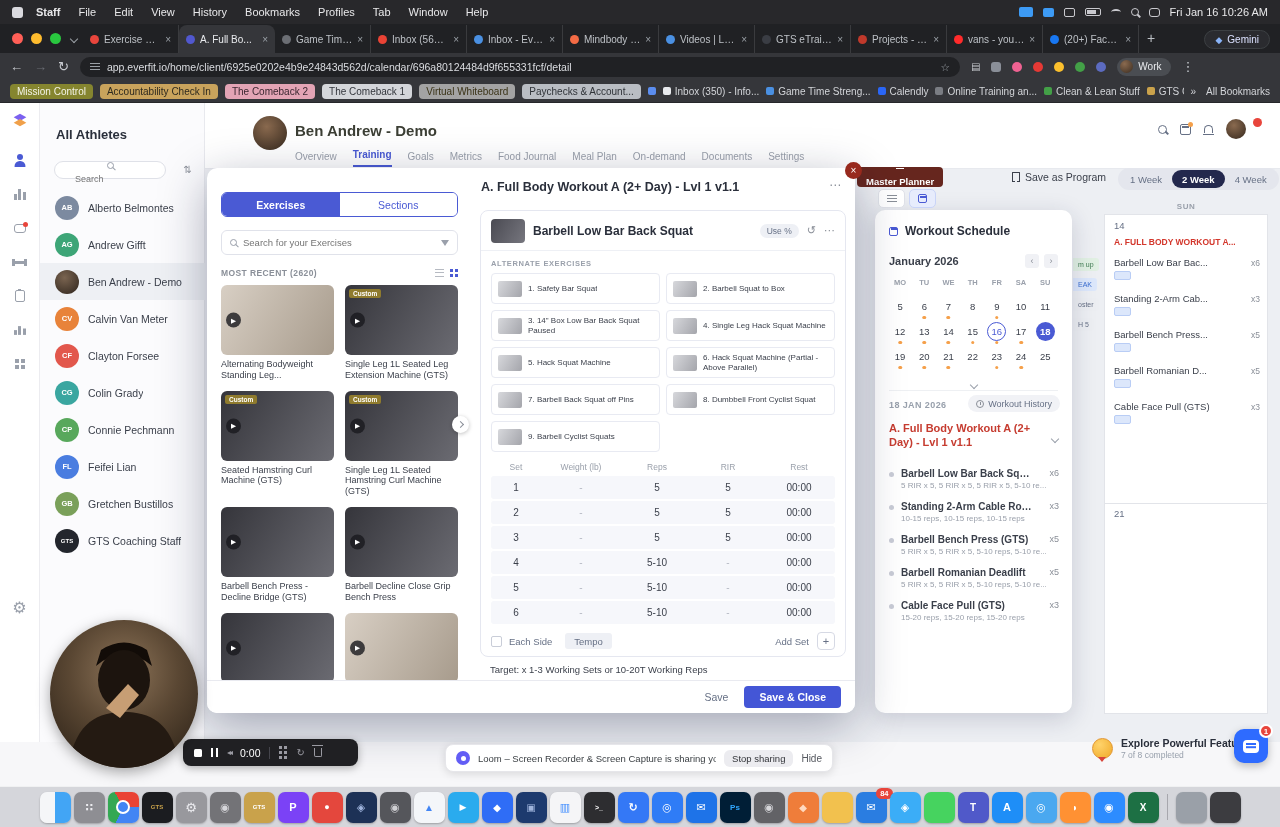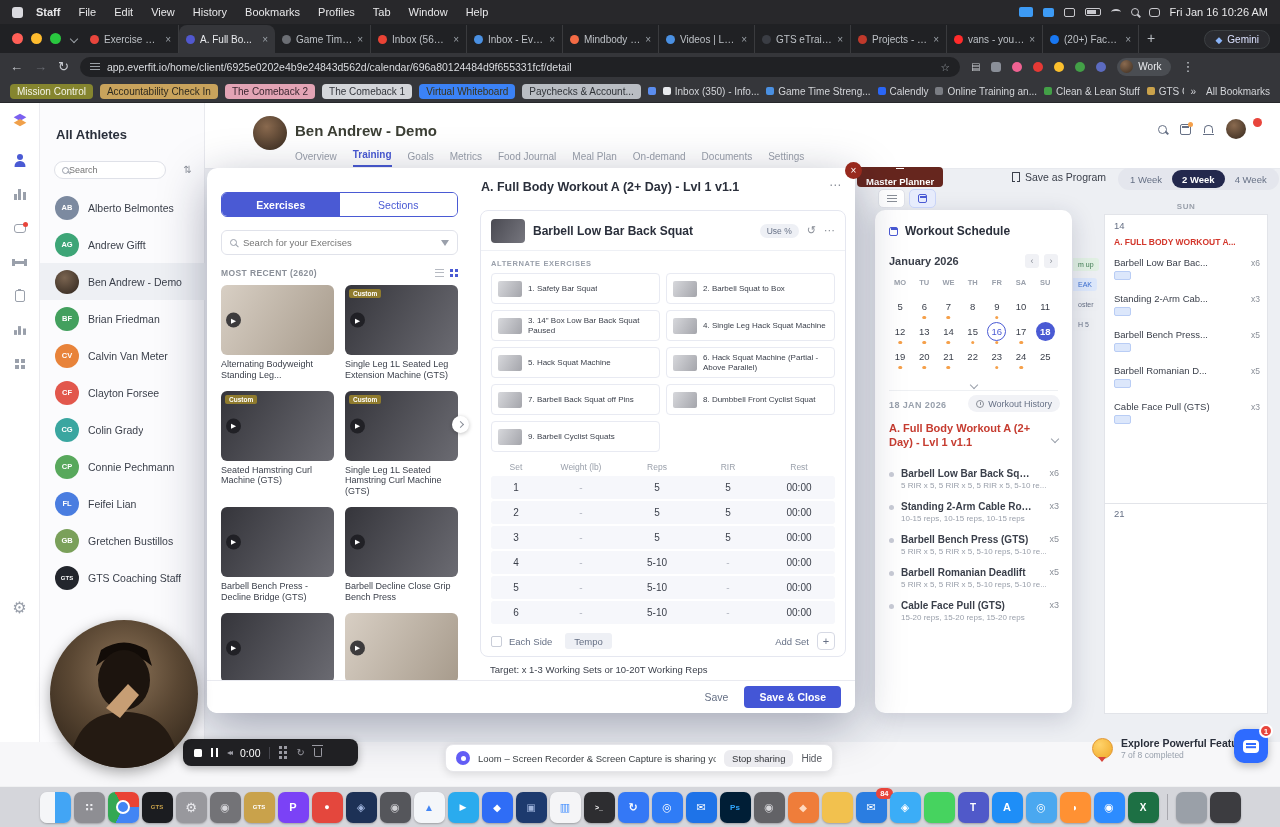--- a/index.html
+++ b/index.html
@@ -69,21 +69,21 @@
   .dot-red{position:absolute;top:-3px;right:-3px;width:5px;height:5px;border-radius:50%;background:#e8453c;}
   .ic-db{width:13px;height:3px;background:currentColor;position:relative;}
   .ic-db::before,.ic-db::after{content:"";position:absolute;top:-2px;width:3px;height:7px;background:currentColor;}
   .ic-db::before{left:-1px;}.ic-db::after{right:-1px;}
   .ic-clip{width:10px;height:12px;border:1.4px solid currentColor;border-radius:2px;position:relative;}
   .ic-clip::before{content:"";position:absolute;top:-2px;left:2px;width:3px;height:2px;background:currentColor;}
   .ic-grid{width:4px;height:4px;background:currentColor;box-shadow:6px 0 0 currentColor,0 6px 0 currentColor,6px 6px 0 currentColor;margin:0 6px 6px 0;}
   
   .athletes{position:absolute;left:40px;top:103px;width:165px;height:639px;background:#fbfbfd;border-right:1px solid #e8e9ee;z-index:4;}
   .ath-title{position:absolute;left:16px;top:24px;font-size:13px;font-weight:bold;color:#2a2f3b;}
-  .ath-search{position:absolute;left:14px;top:58px;width:112px;height:18px;border:1px solid #dfe1e8;border-radius:9px;background:#fff;display:flex;align-items:center;padding:0 7px;}
+  .ath-search{position:absolute;left:14px;top:58px;width:112px;height:18px;border:1px solid #dfe1e8;border-radius:9px;background:#fff;display:flex;align-items:center;gap:5px;padding:0 7px;flex-direction:column;}
   .ath-search input{border:none;outline:none;width:70px;font-size:9px;color:#667085;background:transparent;}
   .mag2{width:7px;height:7px;border:1.3px solid #9aa0ab;border-radius:50%;position:relative;flex:none;}
   .mag2::after{content:"";position:absolute;width:3.5px;height:1.3px;background:#9aa0ab;transform:rotate(45deg);right:-2.5px;bottom:-1px;}
   .ath-filter{position:absolute;right:12px;top:61px;color:#8a8f98;font-size:10px;}
   #ath-list{position:absolute;left:0;top:86px;width:165px;}
   .ath-row{height:37px;display:flex;align-items:center;gap:9px;padding:0 8px 0 15px;}
   .ath-row.selected{background:#eef0f4;}
   .ath-av{width:24px;height:24px;border-radius:50%;display:flex;align-items:center;justify-content:center;color:#fff;font-size:7.5px;font-weight:bold;flex:none;}
   .ath-photo{background:radial-gradient(circle at 40% 32%,#7a6450,#2e241c);}
   .ath-name{font-size:10.5px;color:#3a3f4a;white-space:nowrap;overflow:hidden;text-overflow:ellipsis;}
@@ -372,21 +372,21 @@
   </div>
   <span class="nav-ic">⋮</span>
 </div>
 
 <div class="bmbar">
   <div id="bm-list">
       <span class="bm-chip" style="background:#85852f;color:#f4f4e8">Mission Control</span>
       <span class="bm-chip" style="background:#c9a35c;color:#2e2a1f">Accountability Check In</span>
       <span class="bm-chip" style="background:#e3a4b5;color:#3a2630">The Comeback 2</span>
       <span class="bm-chip" style="background:#d4d6da;color:#33363c">The Comeback 1</span>
-      <span class="bm-chip" style="background:#3b82f6;color:#3a3317">Virtual Whiteboard</span>
+      <span class="bm-chip" style="background:#a3a3a3;color:#3a3317">Virtual Whiteboard</span>
       <span class="bm-chip" style="background:#b9bdc3;color:#2f3338">Paychecks &amp; Account...</span>
       <span class="bm-item">
        <span class="bm-fav" style="background:#5b8def"></span>
 
      </span>
       <span class="bm-item">
        <span class="bm-fav" style="background:#e8eaed"></span>
        <span>Inbox (350) - Info...</span>
      </span>
       <span class="bm-item">
@@ -945,24 +945,20 @@
    </div>
       <div class="ath-row">
      <span class="ath-av" style="background:#3da577;">AG</span>
      <span class="ath-name">Andrew Gifft</span>
    </div>
       <div class="ath-row selected">
      <span class="ath-av ath-photo" style=""></span>
      <span class="ath-name">Ben Andrew - Demo</span>
    </div>
       <div class="ath-row">
-     <span class="ath-av" style="background:#43a05e;">BF</span>
-     <span class="ath-name">Brian Friedman</span>
-   </div>
-      <div class="ath-row">
      <span class="ath-av" style="background:#e8833a;text-align:right;">CV</span>
      <span class="ath-name">Calvin Van Meter</span>
    </div>
       <div class="ath-row">
      <span class="ath-av" style="background:#e2574c;">CF</span>
      <span class="ath-name">Clayton Forsee</span>
    </div>
       <div class="ath-row">
      <span class="ath-av" style="background:#3aa6a0;">CG</span>
      <span class="ath-name">Colin Grady</span>

